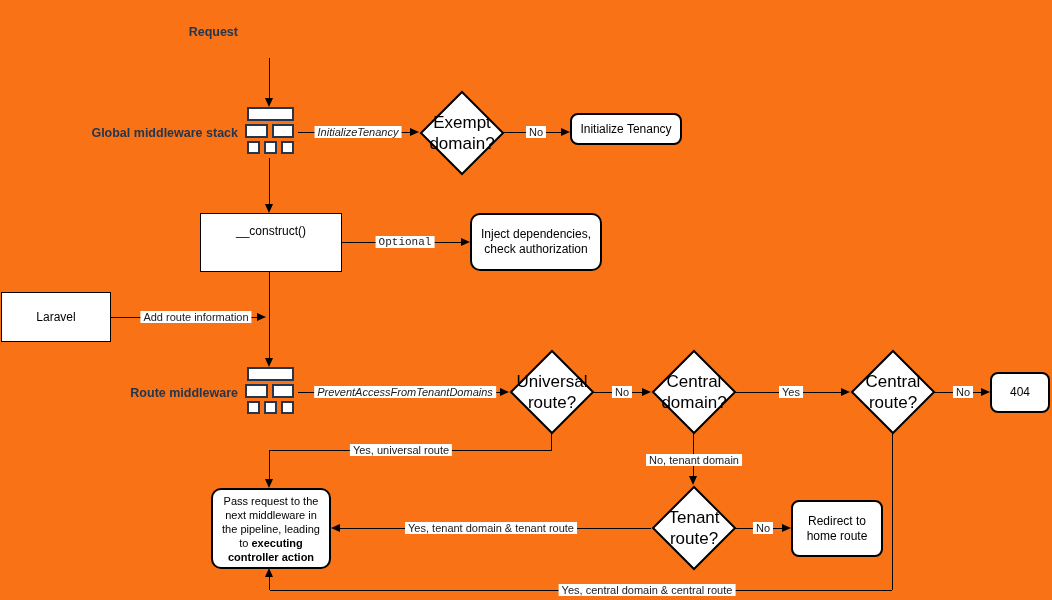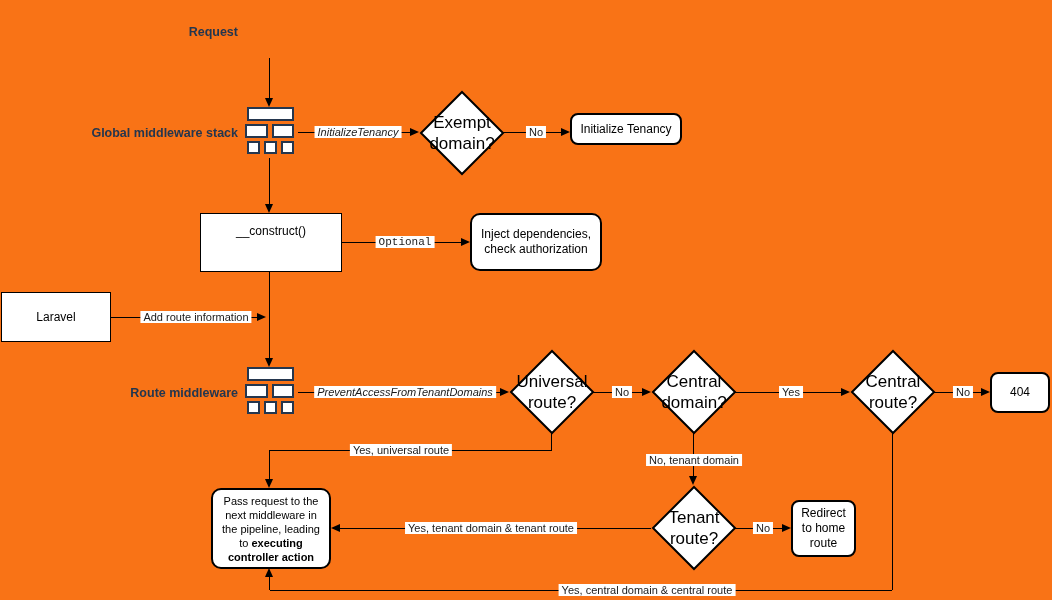--- a/index.html
+++ b/index.html
@@ -124,21 +124,21 @@
   <div class="diamond" style="left:651px;top:485px;">
     <svg width="86" height="86" viewBox="0 0 86 86">
         <polygon points="43,2 84,43 43,84 2,43" fill="#ffffff" stroke="#000000" stroke-width="2"></polygon>
       </svg>
     <div class="dlabel">Tenant route?</div>
   </div>
 
   <div class="rbox" style="left:570px;top:113px;width:112px;height:32px;">Initialize Tenancy</div>
   <div class="rbox" style="left:470px;top:213px;width:132px;height:58px;border-radius:10px;">Inject dependencies, check authorization</div>
   <div class="rbox" style="left:990px;top:372px;width:60px;height:41px;">404</div>
-  <div class="rbox" style="left:791px;top:500px;width:65px;height:57px;">Redirect to home route</div>
+  <div class="rbox" style="left:791px;top:500px;width:92px;height:57px;">Redirect to home route</div>
   <div class="rbox pass" style="left:211px;top:488px;width:120px;height:81px;">
     <div><span>Pass request to the next middleware in the pipeline, leading to </span><b>executing controller action</b></div>
   </div>
 
   <div class="uml" style="left:200px;top:213px;width:142px;height:59px;">
     <div class="bd">__construct()</div>
   </div>
   <div class="plain" style="left:1px;top:292px;width:110px;height:50px;">Laravel</div>
 
   <div class="edge">

